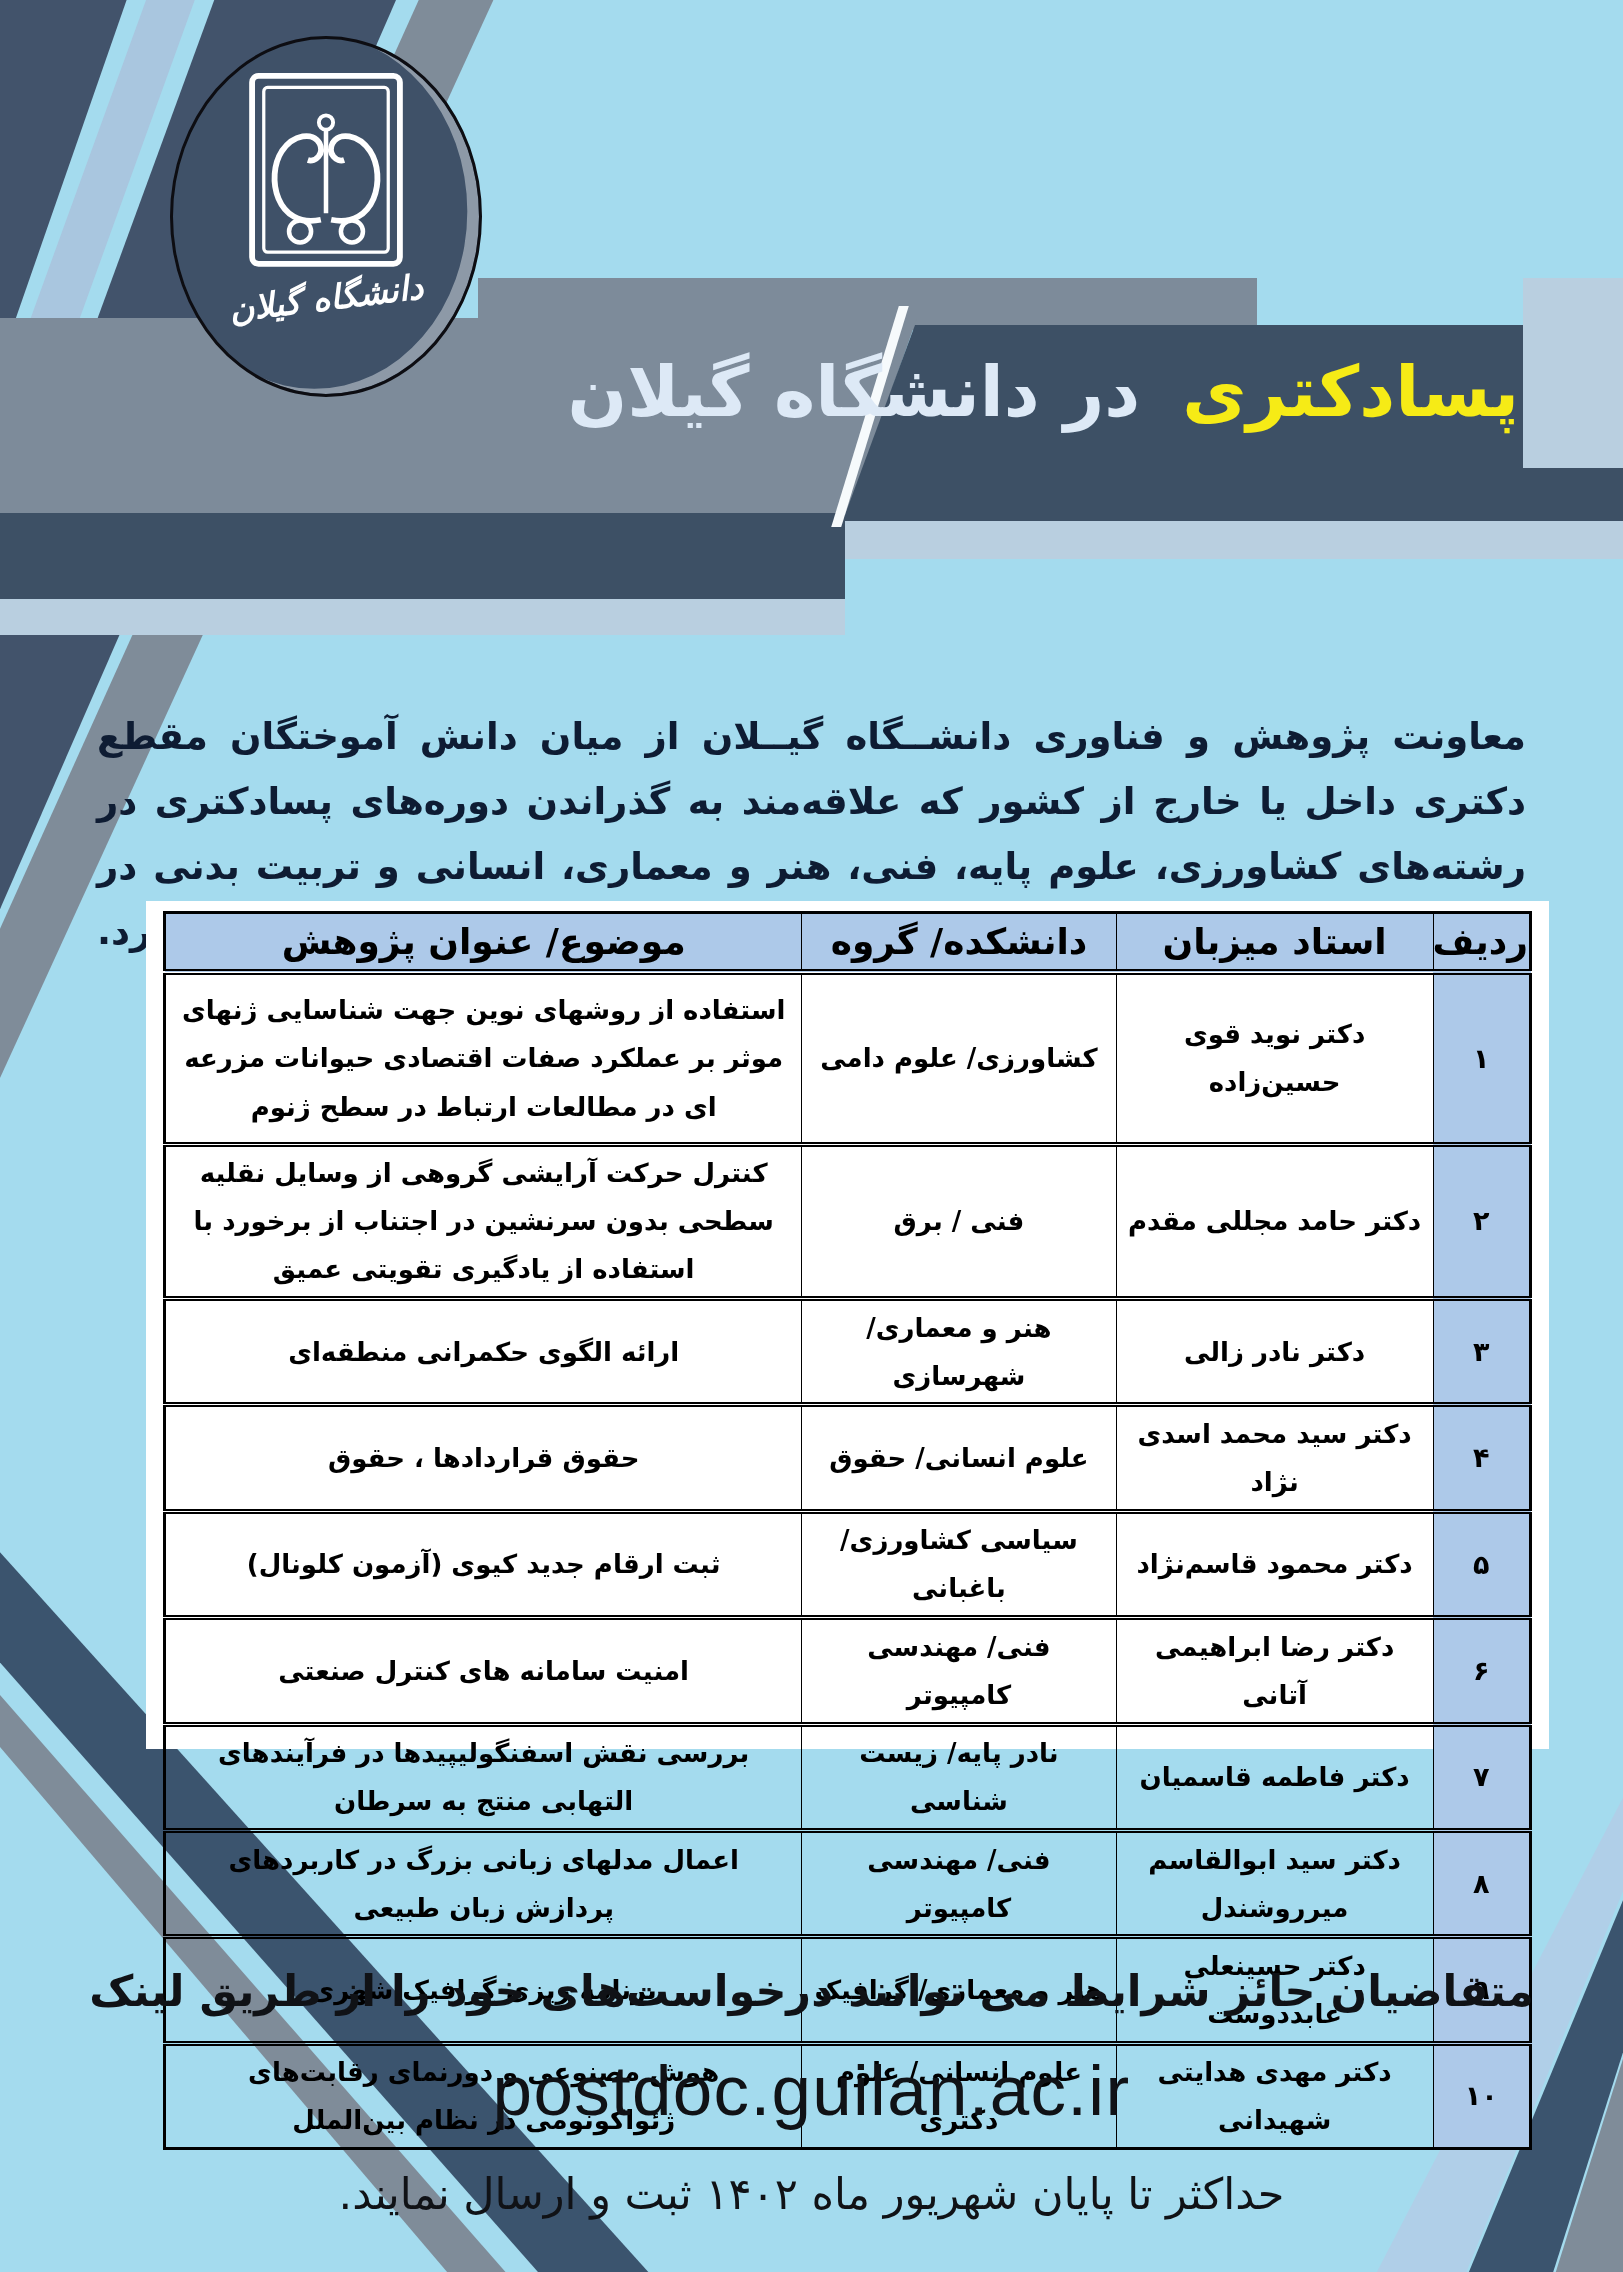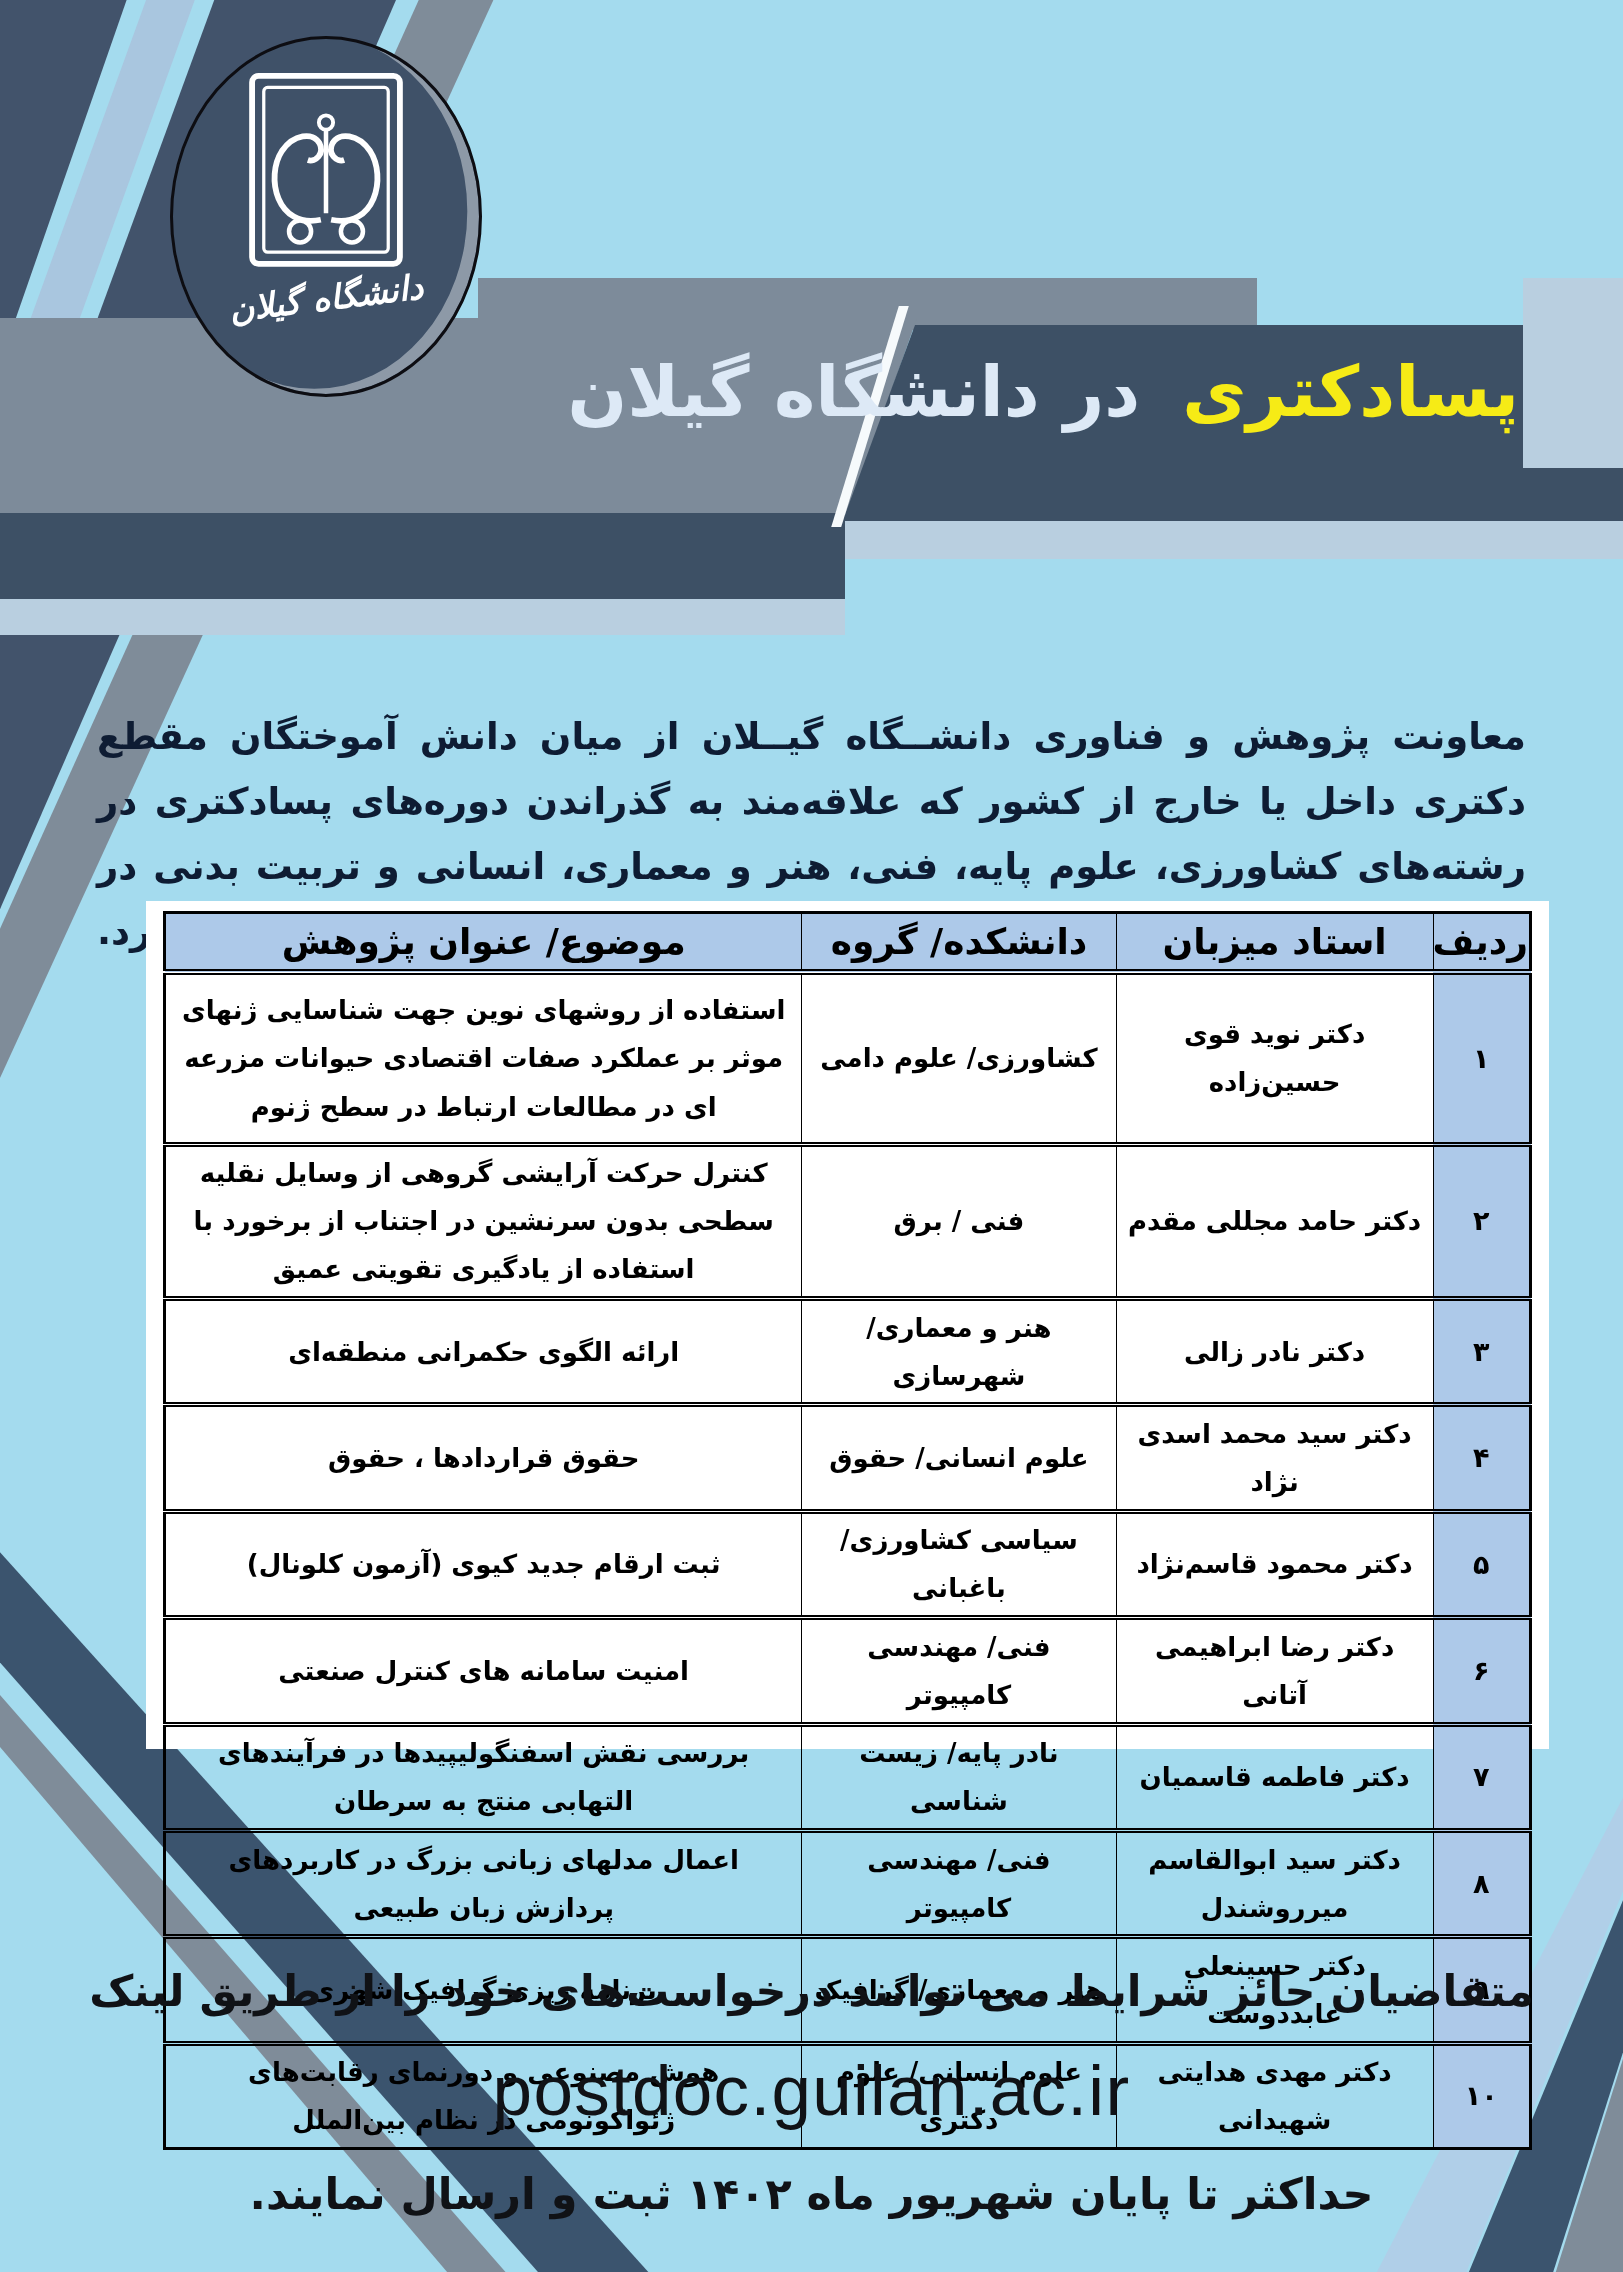--- a/index.html
+++ b/index.html
@@ -57,21 +57,21 @@
   td.rowno{background:#adc9e9;font-size:27px;}
   col.c-row{width:97px;} col.c-prof{width:316px;} col.c-fac{width:313px;} col.c-topic{width:635px;}
   tr.h260 td{height:161px;} tr.h200 td{height:123px;} tr.h116 td{height:65px;}
   tr.h85 td{height:45px;} tr.h100 td{height:57px;} tr.h62 td{height:31px;}
 
   
   #footer{position:absolute;z-index:4;left:0;right:0;top:1966px;text-align:center;color:#101216;}
   #footer .f-line1{font-size:43px;font-weight:bold;}
   #footer .f-url{font-family:"Liberation Sans","DejaVu Sans",sans-serif;
                  font-size:71px;font-weight:400;margin-top:34px;letter-spacing:1.3px;}
-  #footer .f-line2{font-size:43px;font-weight:bold;margin-top:38px;}
+  #footer .f-line2{font-size:43px;font-weight:normal;margin-top:38px;}
 </style>
 </head>
 <body>
 
 <div id="poster">
 
   <svg id="decor" viewBox="0 0 2500 3500" preserveAspectRatio="none" aria-hidden="true">
 
     <polygon points="0,0 195,0 0,560" fill="#42536b"></polygon>
     <polygon points="225,0 300,0 0,830 0,620" fill="#a9c6df"></polygon>

